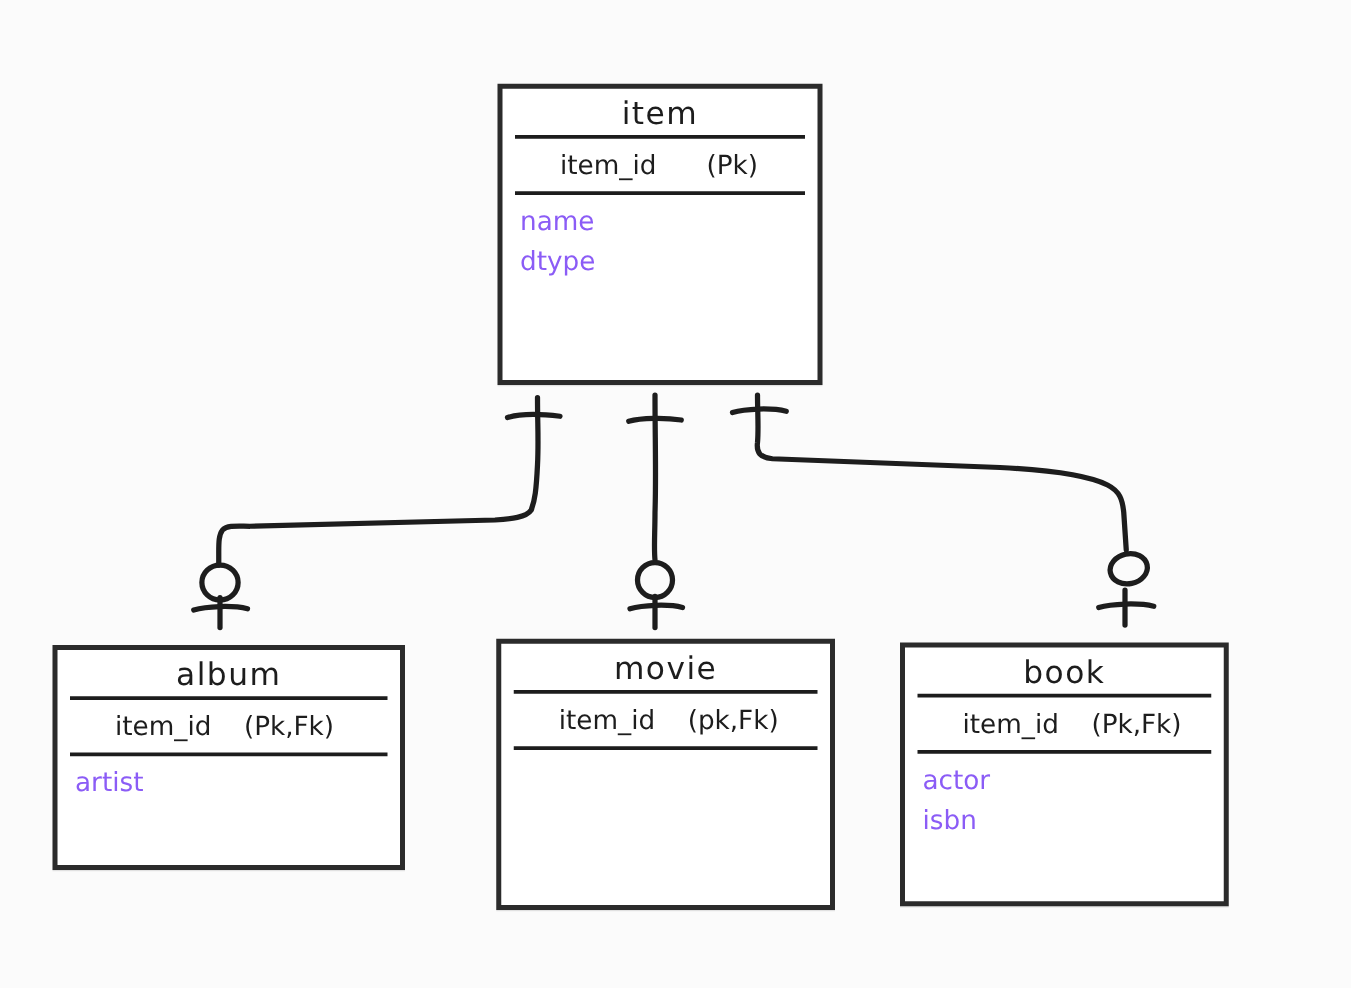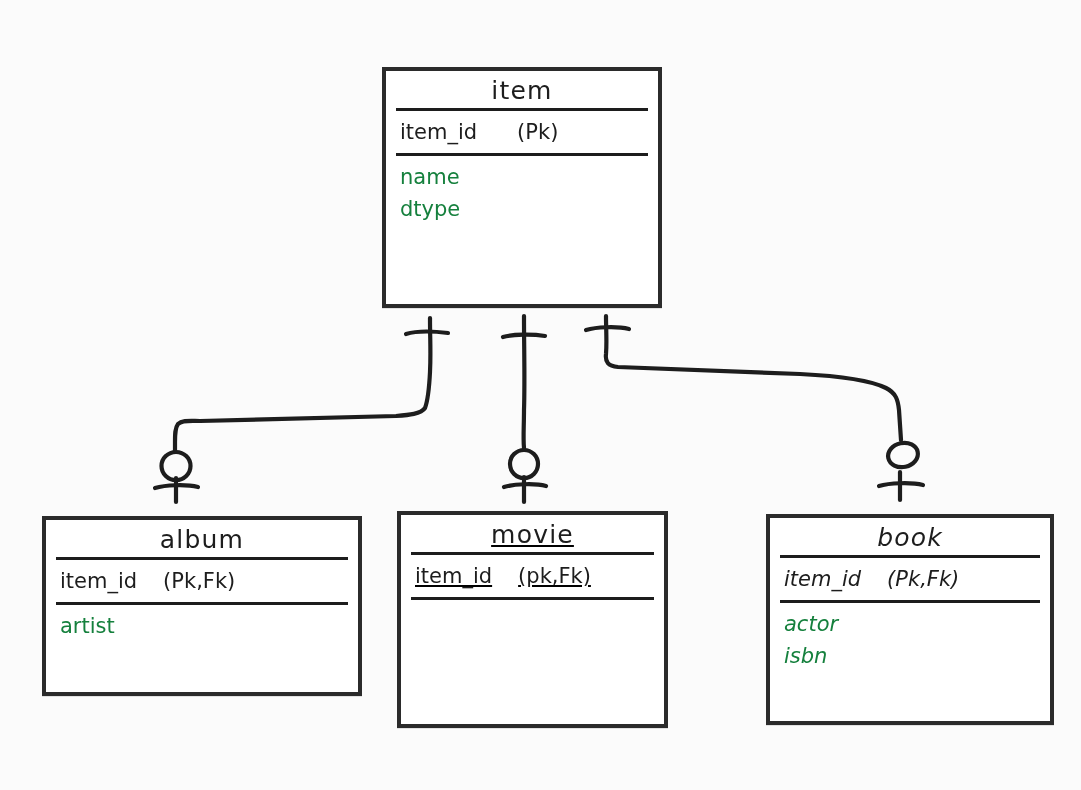--- a/index.html
+++ b/index.html
@@ -41,27 +41,28 @@
     height: 0;
     border-bottom: 3px solid #1d1d1d;
     margin: 0 10px;
   }
   .ent-keyrow {
     display: flex;
     align-items: baseline;
     padding: 9px 0 9px 14px;
     font-size: 21px;
     color: #1d1d1d;
+    margin-left: 32px;
   }
   .ent-keyrow .kname { white-space: pre; }
   .ent-keyrow .kflag { white-space: pre; }
   .ent-attrs {
     padding: 6px 0 8px 14px;
     font-size: 21px;
-    color: #15803d;
+    color: #8b5cf6;
     line-height: 1.52;
   }
   .ent-attrs div { white-space: pre; }
 
   
   .hand {
     font-family: "DejaVu Sans", sans-serif;
     font-weight: 500;
   }
 </style>
@@ -98,58 +99,58 @@
              C 896,393 898,400 899,410
              L 901,440"></path>
     <path d="M 586,330 C 596,327 617,326 629,329"></path>
 
     <ellipse cx="903" cy="455" rx="15" ry="12" transform="rotate(-12 903 455)"></ellipse>
     <path d="M 900,472 L 900,500"></path>
     <path d="M 879,486 C 889,483 911,482 923,485"></path>
   </g>
 </svg>
 
-<div class="entity" style="left:382px; top:67px; width:280px; height:241px;">
+<div class="entity" style="left:398px; top:67px; width:260px; height:241px;">
   <div class="ent-title hand">item</div>
   <div class="sep"></div>
   <div class="ent-keyrow">
     <span class="hand kname">item_id</span>
     <span class="hand kflag" style="margin-left:40px;">(Pk)</span>
   </div>
   <div class="sep"></div>
   <div class="ent-attrs">
     <div class="hand">name</div>
     <div class="hand">dtype</div>
   </div>
 </div>
 
-<div class="entity" style="left:42px; top:516px; width:320px; height:180px;">
+<div class="entity" style="left:42px; top:516px; width:282px; height:180px;">
   <div class="ent-title hand">album</div>
   <div class="sep"></div>
   <div class="ent-keyrow">
     <span class="hand kname">item_id</span>
     <span class="hand kflag" style="margin-left:26px;">(Pk,Fk)</span>
   </div>
   <div class="sep"></div>
   <div class="ent-attrs">
     <div class="hand">artist</div>
   </div>
 </div>
 
-<div class="entity" style="left:397px; top:511px; width:271px; height:217px;text-decoration:underline;">
+<div class="entity" style="left:397px; top:511px; width:271px; height:217px;">
   <div class="ent-title hand">movie</div>
   <div class="sep"></div>
   <div class="ent-keyrow">
     <span class="hand kname">item_id</span>
     <span class="hand kflag" style="margin-left:26px;">(pk,Fk)</span>
   </div>
   <div class="sep"></div>
 </div>
 
-<div class="entity" style="left:766px; top:514px; width:288px; height:211px;font-style:italic;">
+<div class="entity" style="left:720px; top:514px; width:263px; height:211px;">
   <div class="ent-title hand">book</div>
   <div class="sep"></div>
   <div class="ent-keyrow">
     <span class="hand kname">item_id</span>
     <span class="hand kflag" style="margin-left:26px;">(Pk,Fk)</span>
   </div>
   <div class="sep"></div>
   <div class="ent-attrs">
     <div class="hand">actor</div>
     <div class="hand">isbn</div>

